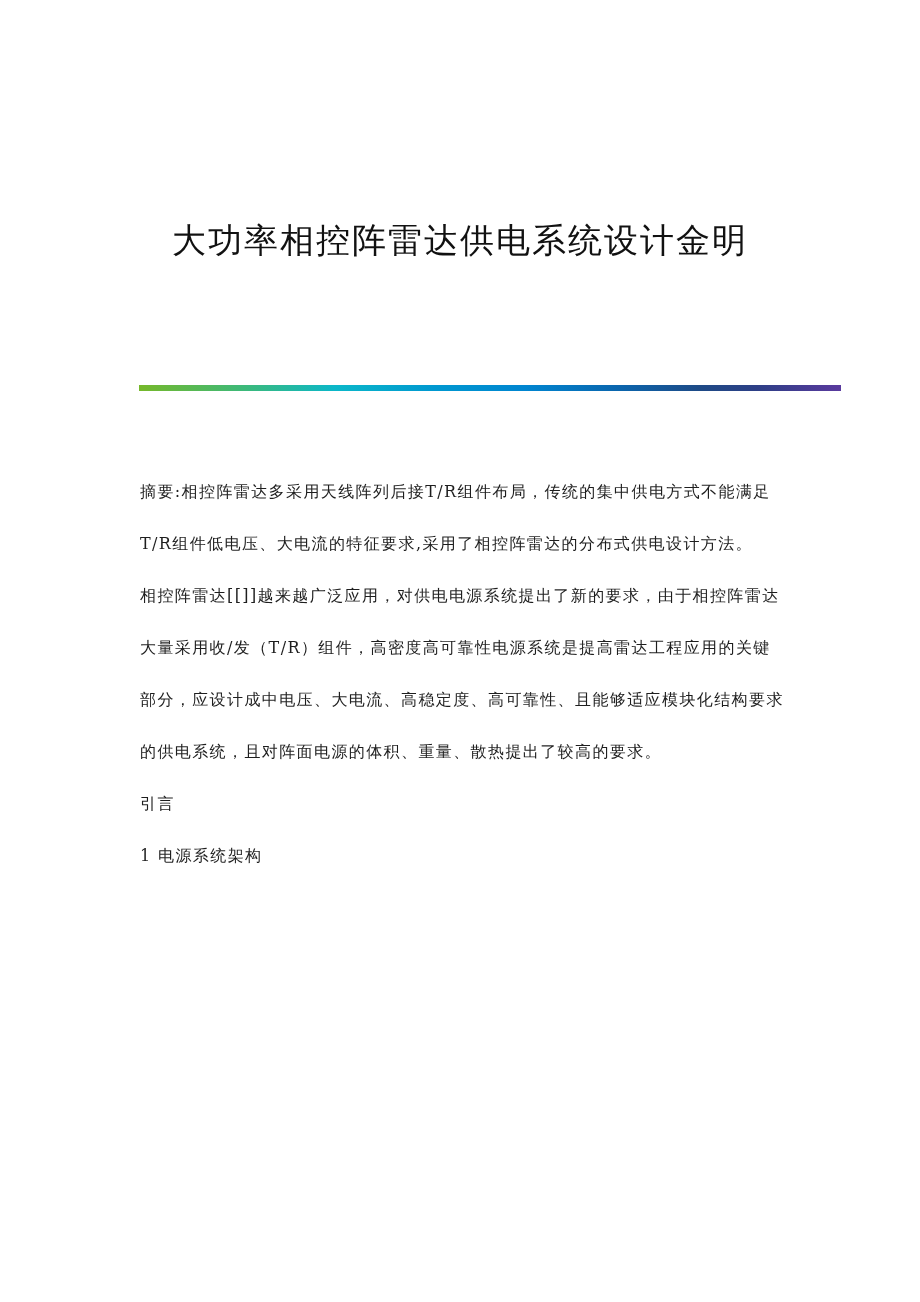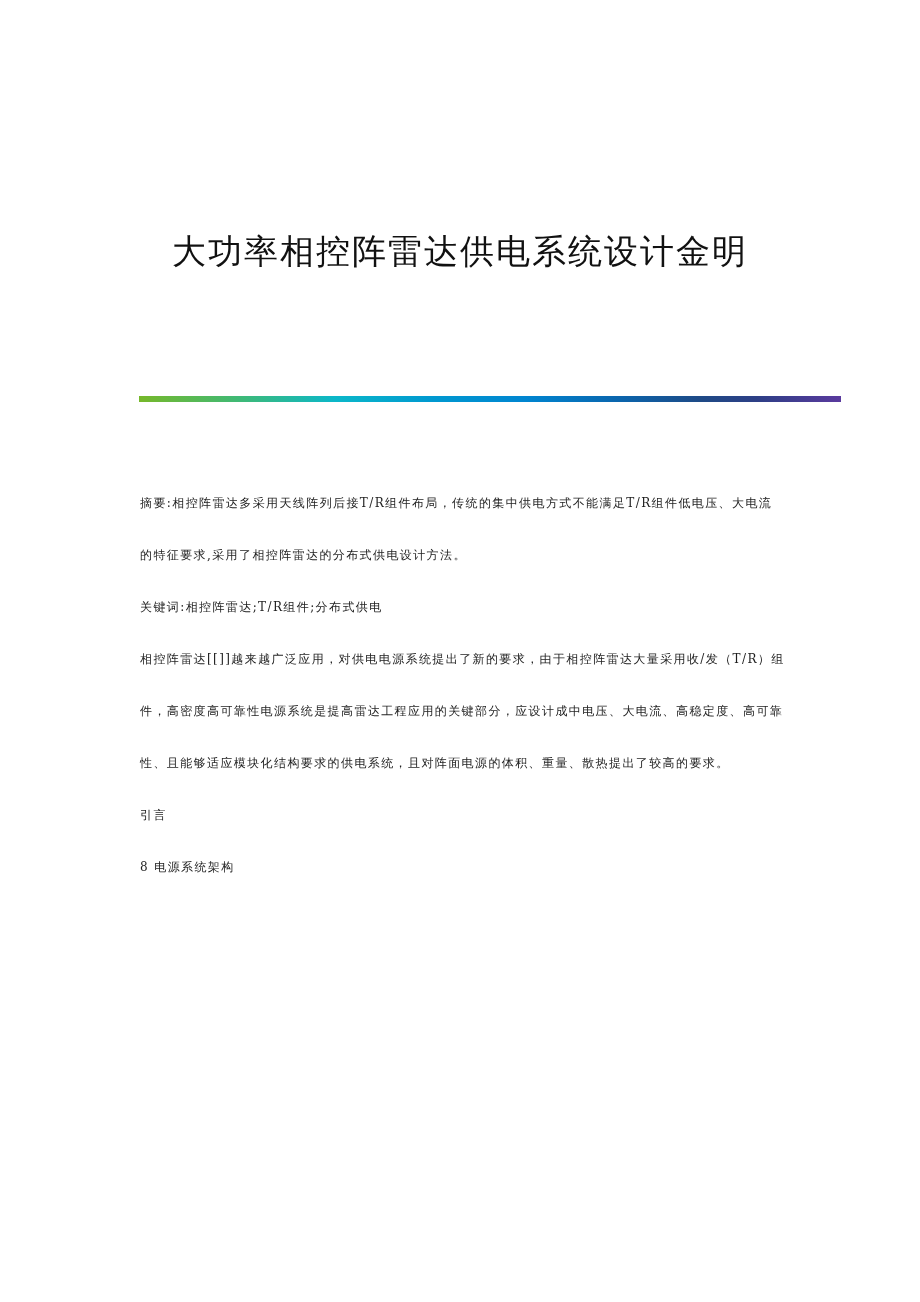--- a/index.html
+++ b/index.html
@@ -13,21 +13,20 @@
       position: relative;
       overflow: hidden;
       font-family: "DejaVu Serif", "Liberation Serif", serif;
       color: #1a1a1a;
     }
     .page {
       position: absolute;
       left: 0; top: 0;
       width: 920px;
       height: 1045px;
-      margin-top: 11px;
     }
     .title {
       position: absolute;
       left: 0;
       width: 920px;
       top: 216px;
       text-align: center;
       font-family: "DejaVu Sans", "Liberation Sans", sans-serif;
       font-size: 34px;
       letter-spacing: 2px;
@@ -42,38 +41,37 @@
       top: 385px;
       width: 702px;
       height: 6px;
       background: linear-gradient(to right, #76b82a 0%, #3cb97a 15%, #0bb7c9 28%, #0098d0 42%, #0085d0 55%, #0a66ae 68%, #1e4a86 80%, #2d3f86 88%, #5a3a9e 100%);
     }
     .body {
       position: absolute;
       left: 140px;
       top: 466px;
       width: 645px;
-      font-size: 12px;
+      font-size: 16px;
       line-height: 52px;
       letter-spacing: 1.4px;
       color: #1e1e1e;
     }
     .body p {
       margin: 0;
       padding: 0;
     }
   </style>
 </head>
 <body>
 
 <div class="page">
   <h1 class="title">大功率相控阵雷达供电系统设计金明</h1>
 
   <div class="rule"></div>
 
   <div class="body">
     <p>摘要:相控阵雷达多采用天线阵列后接T/R组件布局，传统的集中供电方式不能满足T/R组件低电压、大电流的特征要求,采用了相控阵雷达的分布式供电设计方法。</p>
-    <p>关键词:相控阵雷达;T/R组件;分布式供电</p>
     <p>相控阵雷达[[]]越来越广泛应用，对供电电源系统提出了新的要求，由于相控阵雷达大量采用收/发（T/R）组件，高密度高可靠性电源系统是提高雷达工程应用的关键部分，应设计成中电压、大电流、高稳定度、高可靠性、且能够适应模块化结构要求的供电系统，且对阵面电源的体积、重量、散热提出了较高的要求。</p>
     <p>引言</p>
-    <p>8 电源系统架构</p>
+    <p>1 电源系统架构</p>
   </div>
 </div>
 
 </body></html>

